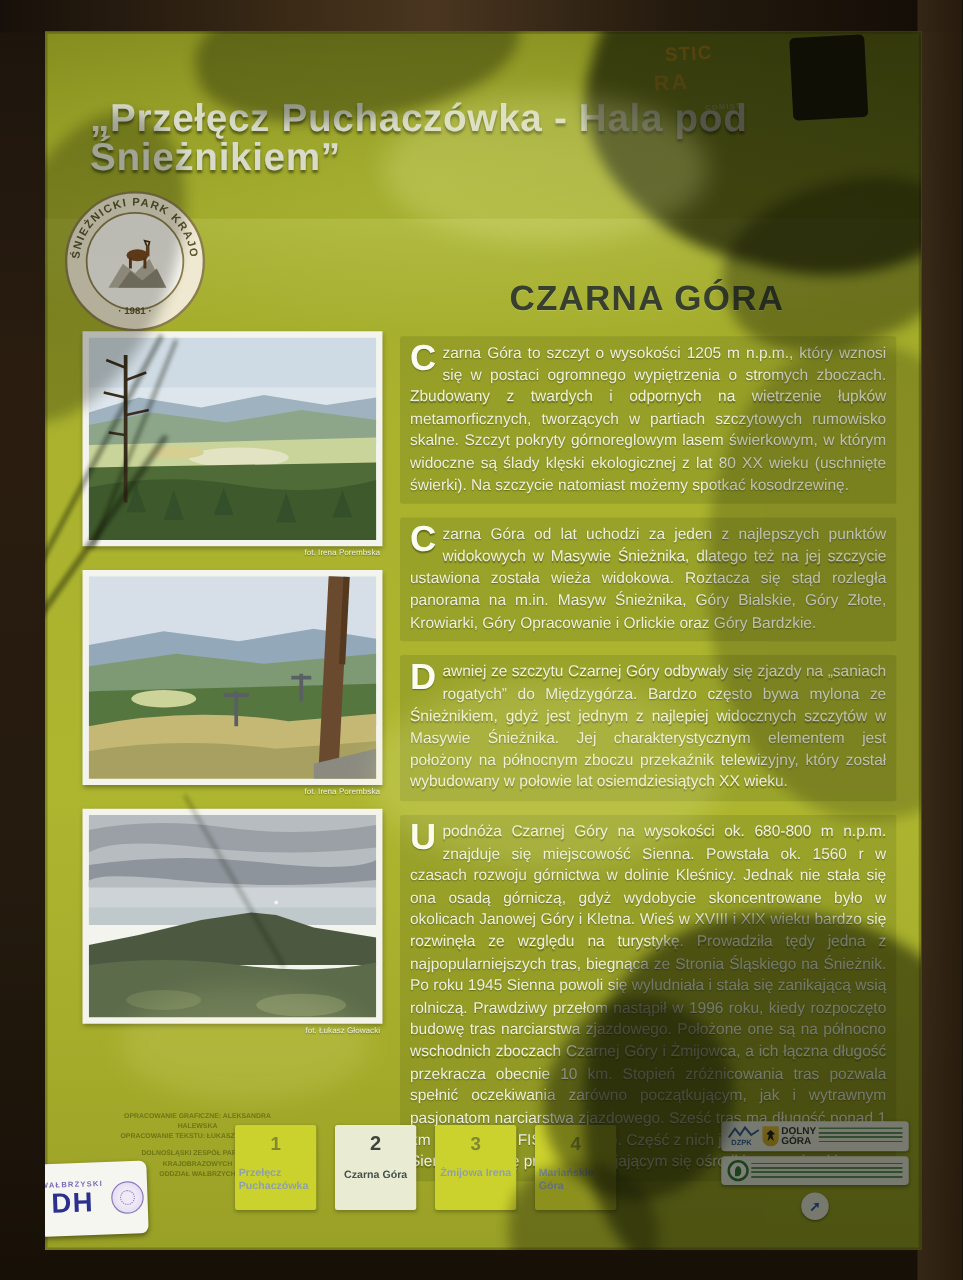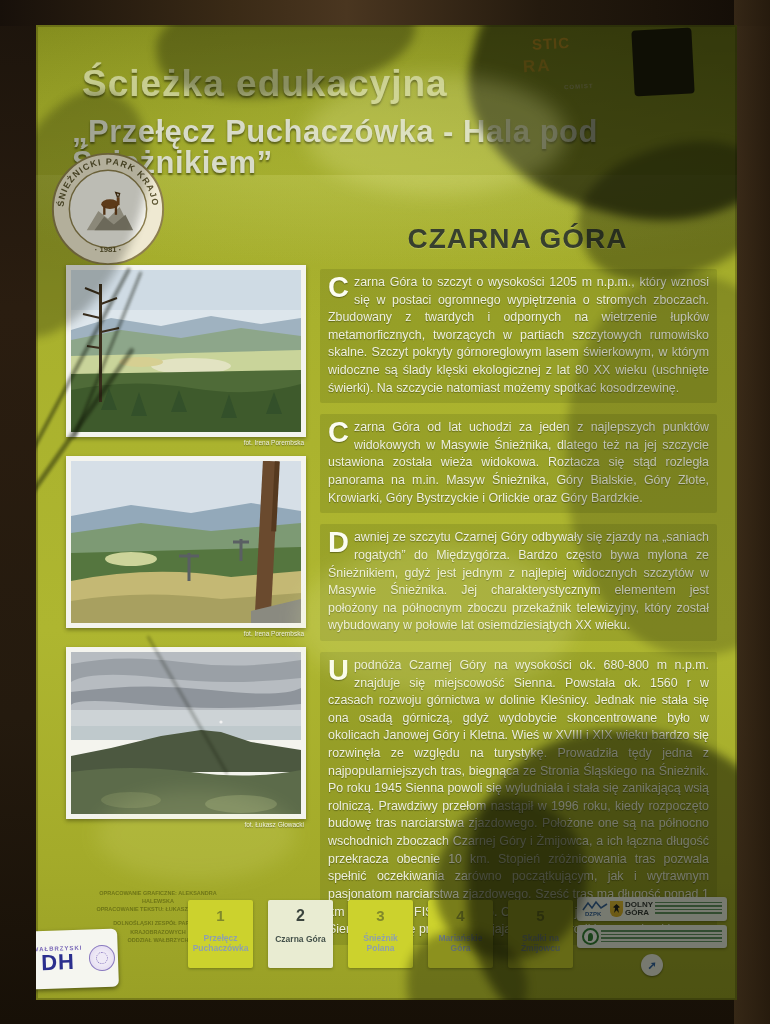--- a/index.html
+++ b/index.html
@@ -62,21 +62,21 @@
   .credits { position:absolute; left:60px; bottom:56px; width:124px; text-align:center;
      color:#6e7517; font-weight:bold; }
   .credits .c-small { font-size:5.5px; line-height:1.5; text-transform:uppercase; }
   .credits .c-gap { height:6px; }
 
   .stops { position:absolute; left:152px; bottom:32px; display:flex; gap:15px; }
   .stop { width:65px; height:68px; background:#ccd22d; border-radius:2px;
      display:flex; flex-direction:column; align-items:center; padding-top:7px;
      box-shadow: 0 1px 3px rgba(40,44,6,.35); }
   .stop .num { font-size:15px; font-weight:bold; color:#80892b; }
-  .stop .lbl { font-size:8.5px; font-weight:bold; color:#8ea0ae; text-align:center;
+  .stop .lbl { font-size:8.5px; font-weight:bold; color:#8ea0ae; text-align:left;
      line-height:1.2; margin-top:9px; padding:0 3px; }
   .stop.current { background:#e9ecd2; }
   .stop.current .num { color:#3c453e; font-size:16px; }
   .stop.current .lbl { color:#44514a; }
 
   .sticker-dh { position:absolute; left:-6px; bottom:12px; width:88px; height:58px;
      background:#f5f6f0; border-radius:6px; transform:rotate(-2deg);
      box-shadow:0 2px 4px rgba(20,22,4,.5); display:flex; align-items:center; justify-content:center; gap:6px; }
   .dh-text { text-align:center; }
   .dh-text .dh-small { font-size:6px; font-weight:bold; color:#7a68b8; letter-spacing:1px; }
@@ -129,21 +129,20 @@
 <body>
 
 <div class="page">
   <div class="frame-top"></div>
   <div class="frame-post-right"></div>
 
   <div class="board">
     <div class="arc"></div>
 
     <div class="title">
-      <div class="l1">Ścieżka edukacyjna</div>
       <div class="l2">„Przełęcz Puchaczówka - Hala pod Śnieżnikiem”</div>
     </div>
 
     <div class="sticker-top">
       <span class="s1">STIC</span>
       <span class="s2">RA</span>
       <span class="s3">COMIST</span>
     </div>
 
     <div class="park-logo">
@@ -245,21 +244,21 @@
           </div>
           <figcaption>fot. Łukasz Głowacki</figcaption>
         </figure>
       </div>
 
       <div class="text-col">
         <div class="para">
           <span class="dc">C</span><span>zarna Góra to szczyt o wysokości 1205 m n.p.m., który wznosi się w postaci ogromnego wypiętrzenia o stromych zboczach. Zbudowany z twardych i odpornych na wietrzenie łupków metamorficznych, tworzących w partiach szczytowych rumowisko skalne. Szczyt pokryty górnoreglowym lasem świerkowym, w którym widoczne są ślady klęski ekologicznej z lat 80 XX wieku (uschnięte świerki). Na szczycie natomiast możemy spotkać kosodrzewinę.</span>
         </div>
         <div class="para">
-          <span class="dc">C</span><span>zarna Góra od lat uchodzi za jeden z najlepszych punktów widokowych w Masywie Śnieżnika, dlatego też na jej szczycie ustawiona została wieża widokowa. Roztacza się stąd rozległa panorama na m.in. Masyw Śnieżnika, Góry Bialskie, Góry Złote, Krowiarki, Góry Bystrzyckie i Orlickie oraz Góry Bardzkie.</span>
+          <span class="dc">C</span><span>zarna Góra od lat uchodzi za jeden z najlepszych punktów widokowych w Masywie Śnieżnika, dlatego też na jej szczycie ustawiona została wieża widokowa. Roztacza się stąd rozległa panorama na m.in. Masyw Śnieżnika, Góry Bialskie, Góry Złote, Krowiarki, Góry Opracowanie i Orlickie oraz Góry Bardzkie.</span>
         </div>
         <div class="para">
           <span class="dc">D</span><span>awniej ze szczytu Czarnej Góry odbywały się zjazdy na „saniach rogatych” do Międzygórza. Bardzo często bywa mylona ze Śnieżnikiem, gdyż jest jednym z najlepiej widocznych szczytów w Masywie Śnieżnika. Jej charakterystycznym elementem jest położony na północnym zboczu przekaźnik telewizyjny, który został wybudowany w połowie lat osiemdziesiątych XX wieku.</span>
         </div>
         <div class="para">
           <span class="dc">U</span><span>podnóża Czarnej Góry na wysokości ok. 680-800 m n.p.m. znajduje się miejscowość Sienna. Powstała ok. 1560 r w czasach rozwoju górnictwa w dolinie Kleśnicy. Jednak nie stała się ona osadą górniczą, gdyż wydobycie skoncentrowane było w okolicach Janowej Góry i Kletna. Wieś w XVIII i XIX wieku bardzo się rozwinęła ze względu na turystykę. Prowadziła tędy jedna z najpopularniejszych tras, biegnąca ze Stronia Śląskiego na Śnieżnik. Po roku 1945 Sienna powoli się wyludniała i stała się zanikającą wsią rolniczą. Prawdziwy przełom nastąpił w 1996 roku, kiedy rozpoczęto budowę tras narciarstwa zjazdowego. Położone one są na północno wschodnich zboczach Czarnej Góry i Żmijowca, a ich łączna długość przekracza obecnie 10 km. Stopień zróżnicowania tras pozwala spełnić oczekiwania zarówno początkującym, jak i wytrawnym pasjonatom narciarstwa zjazdowego. Sześć tras ma długość ponad 1 km (najdłuższa FIS B 1680 m). Część z nich jest oświetlona. Obecnie Sienna stała się prężnie rozwijającym się ośrodkiem narciarskim.</span>
         </div>
       </div>
     </div>
 
@@ -275,29 +274,25 @@
       <div class="stop">
         <div class="num">1</div>
         <div class="lbl">Przełęcz Puchaczówka</div>
       </div>
       <div class="stop current">
         <div class="num">2</div>
         <div class="lbl">Czarna Góra</div>
       </div>
       <div class="stop">
         <div class="num">3</div>
-        <div class="lbl">Śnieżnik Polana</div>
+        <div class="lbl">Żmijowa Irena</div>
       </div>
       <div class="stop">
         <div class="num">4</div>
         <div class="lbl">Mariańskie Góra</div>
-      </div>
-      <div class="stop">
-        <div class="num">5</div>
-        <div class="lbl">Skałki na Żmijowcu</div>
       </div>
     </div>
 
     <div class="sticker-dh">
       <div class="dh-text">
         <div class="dh-small">WAŁBRZYSKI</div>
         <div class="dh-big">DH</div>
       </div>
       <div class="dh-stamp"></div>
     </div>

